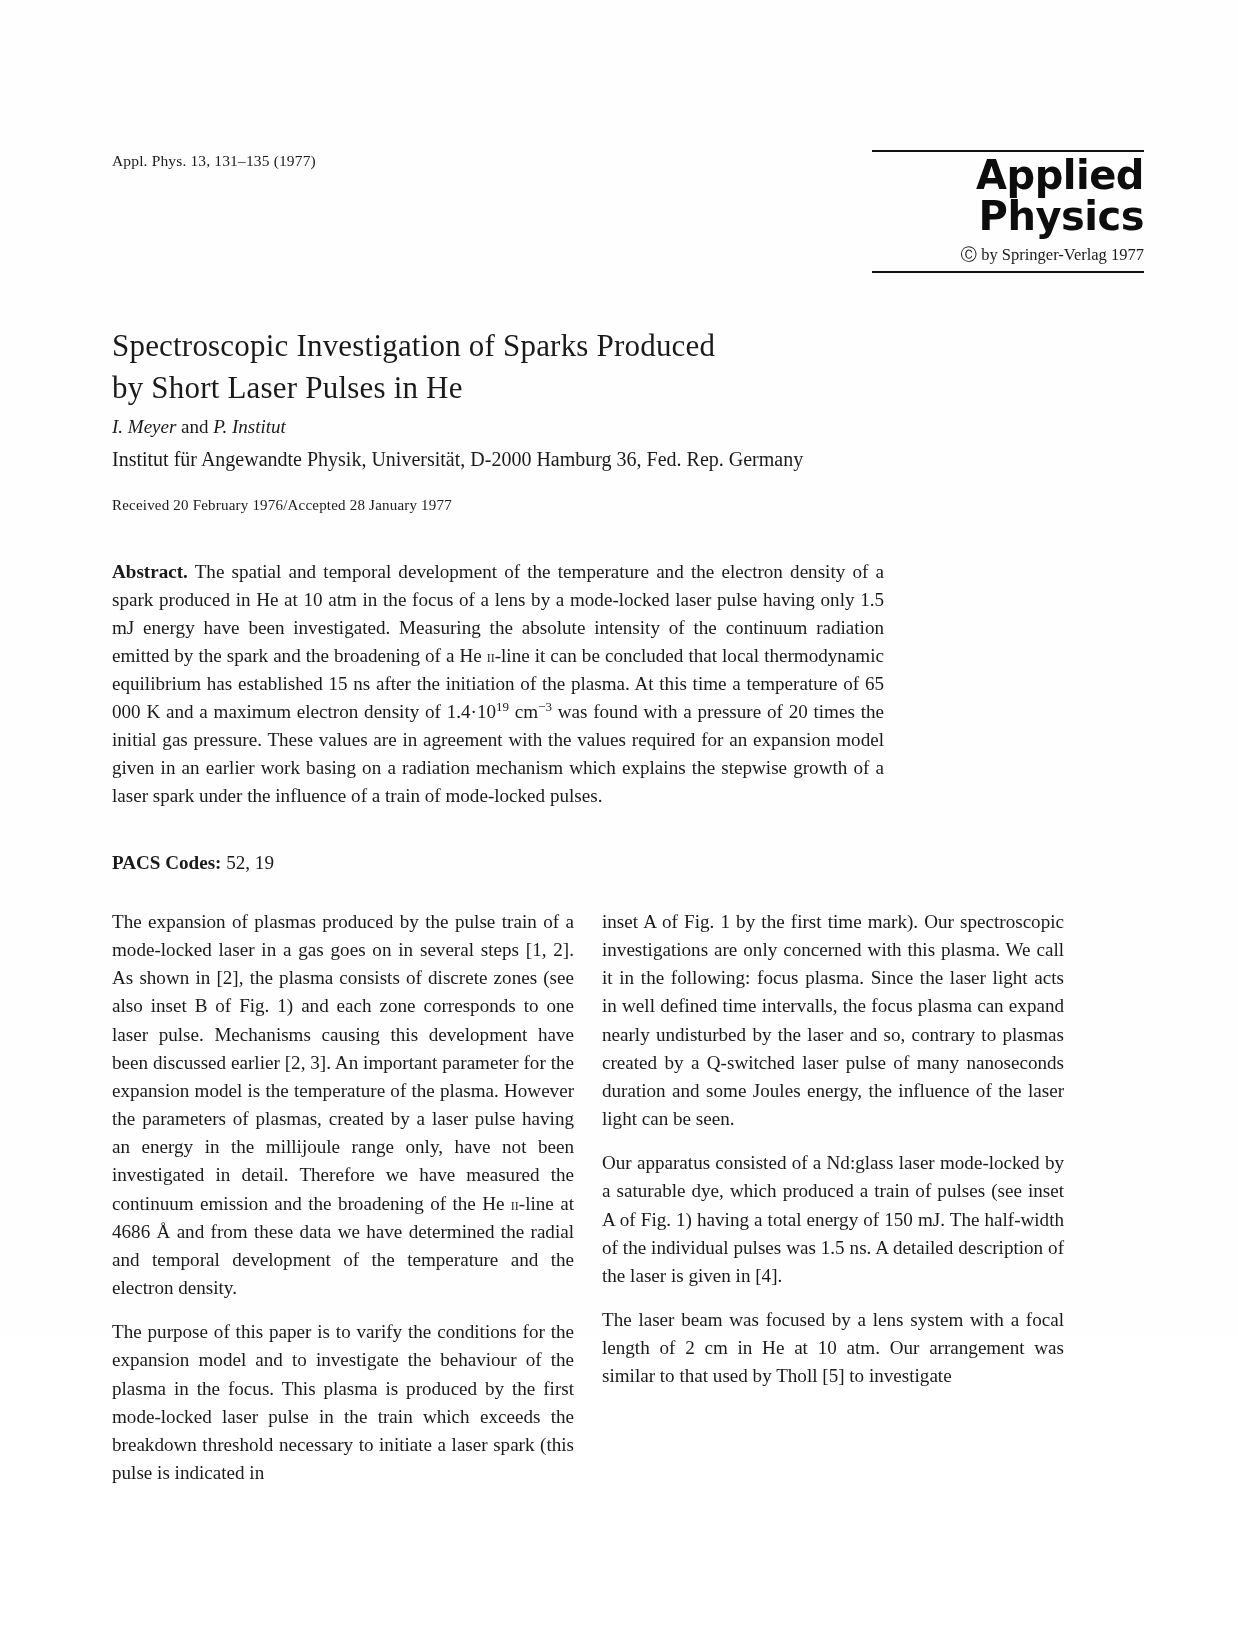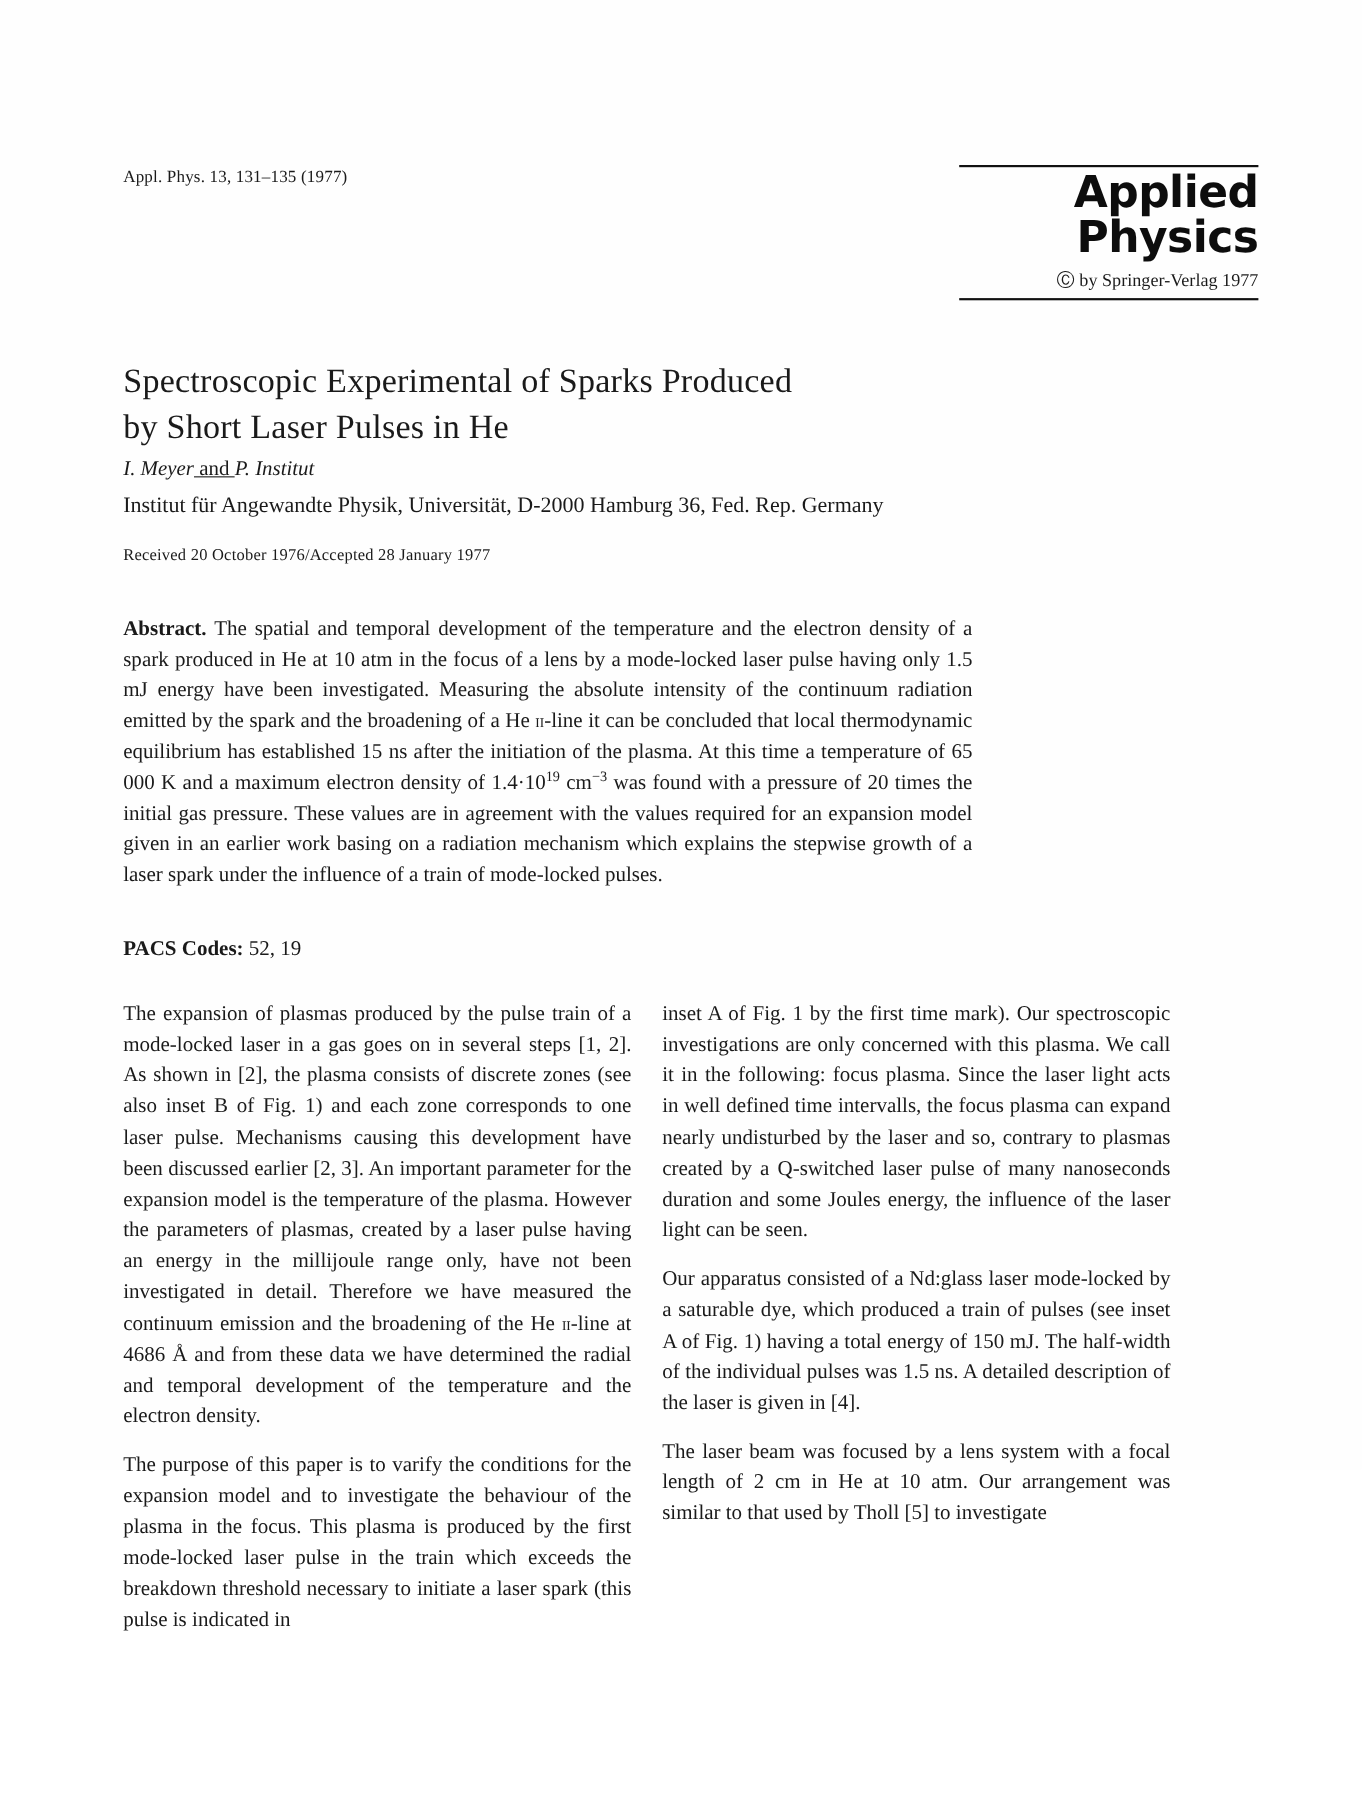--- a/index.html
+++ b/index.html
@@ -86,21 +86,21 @@
   }
 
   .authors {
     position: absolute;
     left: 112px;
     top: 416px;
     font-size: 19px;
     font-style: italic;
     white-space: nowrap;
   }
-  .authors .conj { font-style: normal; text-decoration: underline; }
+  .authors .conj { font-style: normal; }
 
   .affiliation {
     position: absolute;
     left: 112px;
     top: 448px;
     font-size: 20px;
     white-space: nowrap;
   }
 
   .received {
@@ -171,31 +171,31 @@
 
   <div class="logo-block">
     <div class="logo-rule"></div>
     <div class="logo-line">Applied</div>
     <div class="logo-line second">Physics</div>
     <div class="logo-copy">Ⓒ by Springer-Verlag 1977</div>
     <div class="logo-underrule"></div>
   </div>
 
   <h1 class="title">
-    <span>Spectroscopic Experimental of Sparks Produced</span><br>
+    <span>Spectroscopic Investigation of Sparks Produced</span><br>
     <span>by Short Laser Pulses in He</span>
   </h1>
 
   <div class="authors">
     <span>I. Meyer</span><span class="conj"> and </span><span>P. Institut</span>
   </div>
 
   <div class="affiliation">Institut für Angewandte Physik, Universität, D-2000 Hamburg 36, Fed. Rep. Germany</div>
 
-  <div class="received">Received 20 October 1976/Accepted 28 January 1977</div>
+  <div class="received">Received 20 February 1976/Accepted 28 January 1977</div>
 
   <div class="abstract">
     <b>Abstract.</b><span> The spatial and temporal development of the temperature and the electron density of a spark produced in He at 10 atm in the focus of a lens by a mode-locked laser pulse having only 1.5 mJ energy have been investigated. Measuring the absolute intensity of the continuum radiation emitted by the spark and the broadening of a He </span><span class="smallcaps">ii</span><span>-line it can be concluded that local thermodynamic equilibrium has established 15 ns after the initiation of the plasma. At this time a temperature of 65 000 K and a maximum electron density of 1.4·10</span><sup>19</sup><span> cm</span><sup>−3</sup><span> was found with a pressure of 20 times the initial gas pressure. These values are in agreement with the values required for an expansion model given in an earlier work basing on a radiation mechanism which explains the stepwise growth of a laser spark under the influence of a train of mode-locked pulses.</span>
   </div>
 
   <div class="pacs">
     <b>PACS Codes:</b><span> 52, 19</span>
   </div>
 
   <div class="col left">

